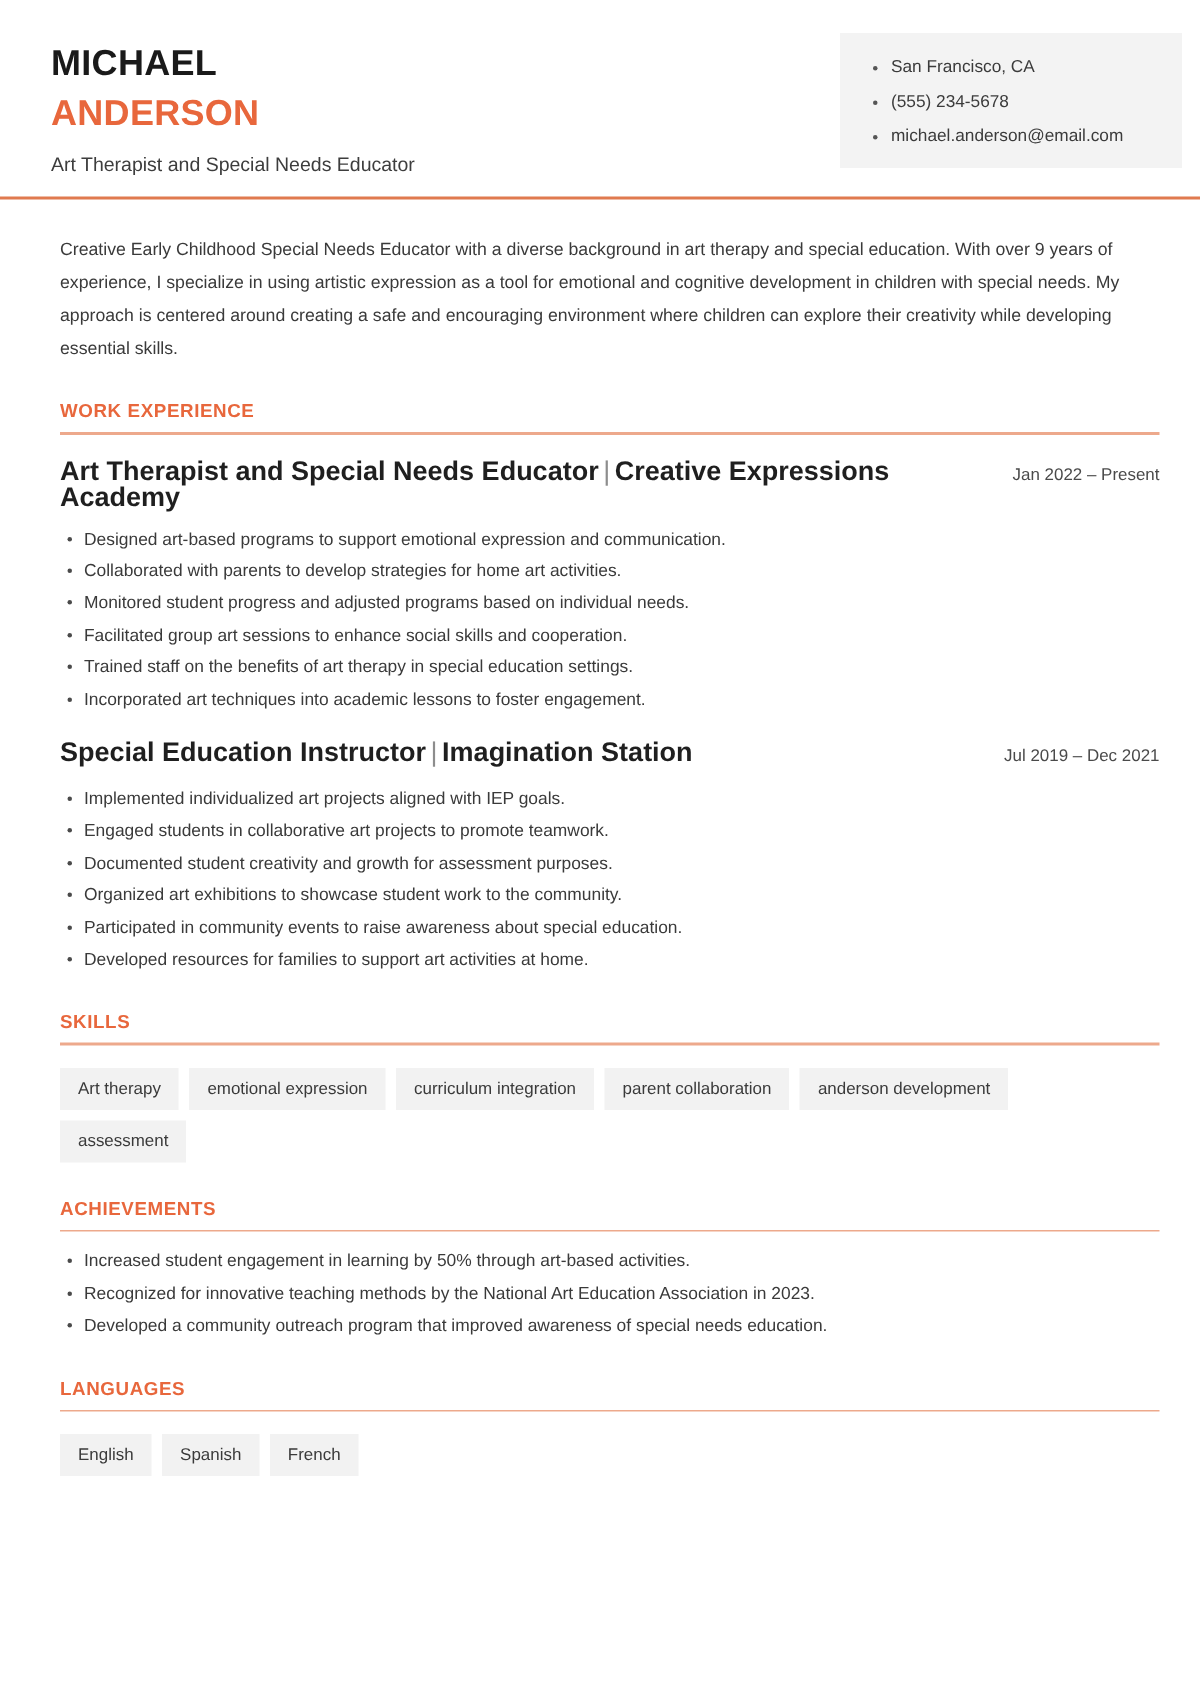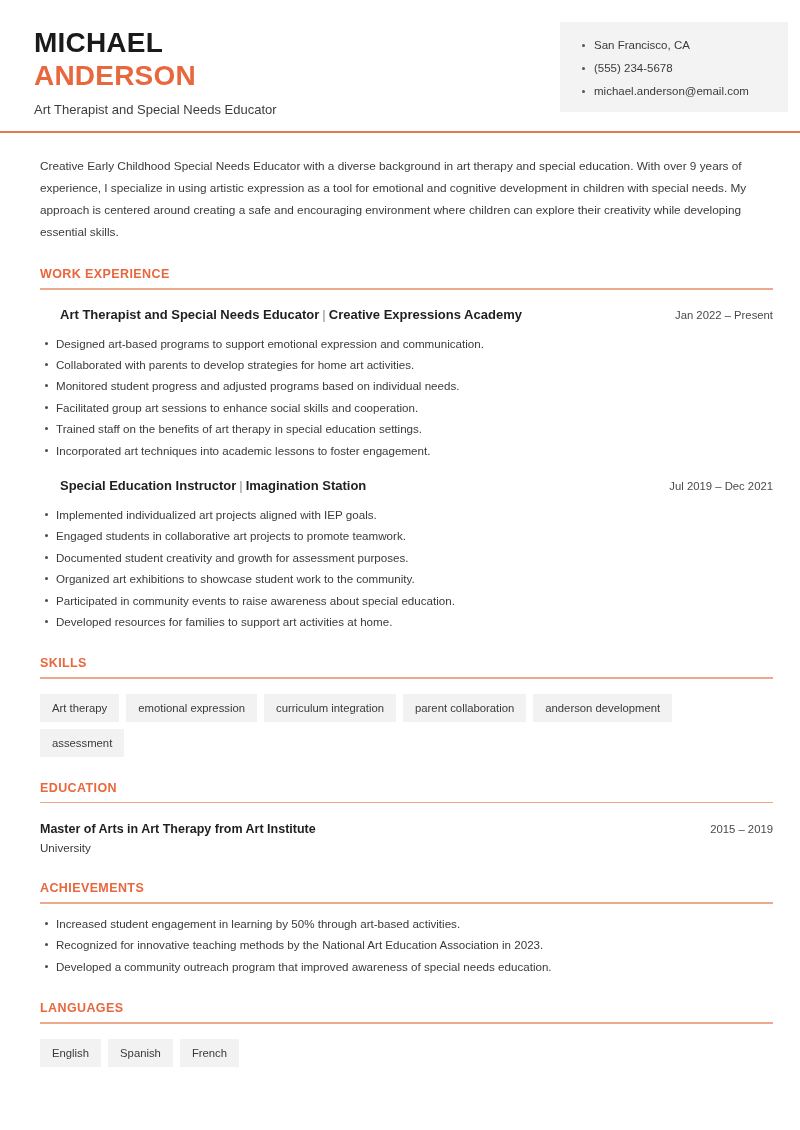--- a/index.html
+++ b/index.html
@@ -60,21 +60,21 @@
     height: 3px;
     border-radius: 50%;
     background: #555;
   }
   .name-block {
     position: absolute;
     left: 34px;
     top: 26px;
   }
   .name-first, .name-last {
-    font-size: 28px;
+    font-size: 24px;
     font-weight: bold;
     letter-spacing: 0.2px;
     line-height: 33px;
     margin: 0;
     text-transform: uppercase;
   }
   .name-first { color: #1a1a1a; }
   .name-last  { color: #e8673c; }
   .job-subtitle {
     margin: 9px 0 0 0;
@@ -120,25 +120,24 @@
   }
 
   .entry { margin-top: 16px; }
   .entry-head {
     display: flex;
     justify-content: space-between;
     align-items: baseline;
     width: 733px;
   }
   .entry-title {
-    font-size: 13px;
+    font-size: 18px;
     font-weight: bold;
     color: #1f1f1f;
     line-height: 17px;
-    margin-left: 20px;
   }
   .entry-sep {
     color: #8d8d8d;
     font-weight: normal;
     padding: 0 3px;
   }
   .entry-date {
     font-size: 11.3px;
     color: #4a4a4a;
     white-space: nowrap;
@@ -282,31 +281,20 @@
       <div class="chips">
         <span class="chip">Art therapy</span>
         <span class="chip">emotional expression</span>
         <span class="chip">curriculum integration</span>
         <span class="chip">parent collaboration</span>
         <span class="chip">anderson development</span>
         <span class="chip">assessment</span>
       </div>
     </div>
 
-    <div class="section">
-      <div class="section-title">EDUCATION</div>
-      <div class="section-rule"></div>
-      <div class="edu-entry">
-        <div class="edu-head">
-          <div class="edu-degree">Master of Arts in Art Therapy from Art Institute</div>
-          <div class="edu-date">2015 – 2019</div>
-        </div>
-        <div class="edu-school">University</div>
-      </div>
-    </div>
 
     <div class="section">
       <div class="section-title">ACHIEVEMENTS</div>
       <div class="section-rule"></div>
       <ul class="bullets achv-list">
         <li>Increased student engagement in learning by 50% through art-based activities.</li>
         <li>Recognized for innovative teaching methods by the National Art Education Association in 2023.</li>
         <li>Developed a community outreach program that improved awareness of special needs education.</li>
       </ul>
     </div>

